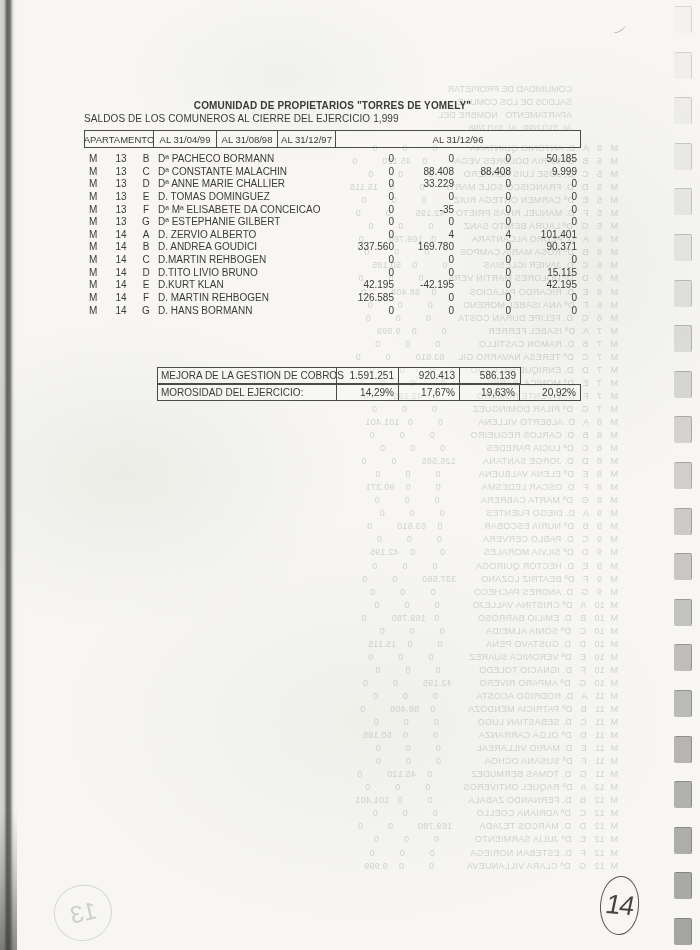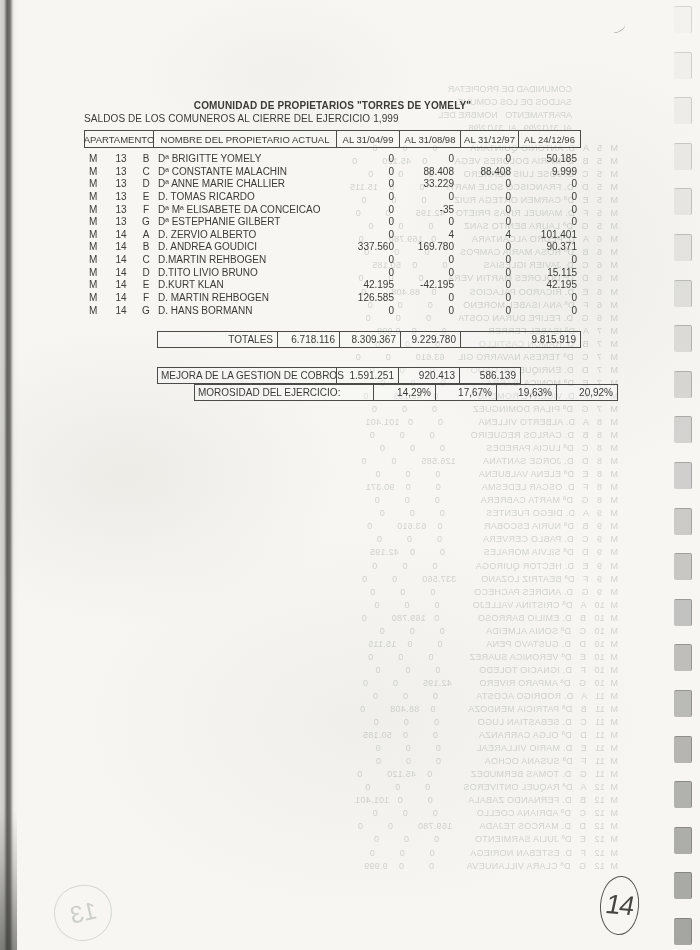--- a/index.html
+++ b/index.html
@@ -61,21 +61,21 @@
   .c-v97{width:58px;padding-right:7px;}
   .c-v96{width:63px;padding-right:4px;}
   .boxrow{position:absolute;display:flex;border:1px solid #4b4b49;box-sizing:border-box;
       font-size:10px;height:17px;align-items:stretch;background:rgba(250,250,247,0.3);}
   .boxrow .bc{display:flex;align-items:center;box-sizing:border-box;border-left:1px solid #4b4b49;white-space:nowrap;}
   .boxrow .bl{border-left:none;}
   .bc.num{justify-content:flex-end;padding-right:4px;}
   .tot-box{left:157px;top:331px;width:424px;}
   .tot-label{flex:1;justify-content:flex-end;padding-right:4px;}
   .mej-box{left:157px;top:367px;width:364px;}
-  .mor-box{left:157px;top:384px;width:424px;margin-left:37px;}
+  .mor-box{left:157px;top:384px;width:424px;}
   .sum-label{width:178px;justify-content:flex-start;padding-left:3px;}
   .w99{width:62px;} .w98{width:61px;} .w97{width:60px;} .w96{flex:1;}
   
   .left-edge{position:absolute;left:0;top:0;bottom:0;width:18px;pointer-events:none;
      background:linear-gradient(to right,
        rgba(140,140,136,0.30) 0px, rgba(120,120,116,0.35) 4px,
        rgba(62,62,58,0.82) 7px, rgba(70,70,66,0.75) 10px,
        rgba(190,190,186,0.30) 13px, rgba(220,220,216,0.12) 15px, rgba(255,255,255,0) 18px);}
   .left-edge-bottom{position:absolute;left:0;bottom:0;width:17px;height:140px;pointer-events:none;
      background:linear-gradient(to top, rgba(52,52,48,0.55), rgba(52,52,48,0.18) 60%, transparent);}
@@ -155,33 +155,32 @@
     </div>
   <div class="ghost13">
     <span>13</span>
   </div>
 
   <div class="t1">COMUNIDAD DE PROPIETARIOS "TORRES DE YOMELY"</div>
   <div class="t2">SALDOS DE LOS COMUNEROS AL CIERRE DEL EJERCICIO 1,999</div>
 
   <div class="header-box">
     <div class="hc apart">APARTAMENTO</div>
-    <div class="hc nombre">NOMBRE DEL PROPIETARIO ACTUAL</div>
     <div class="hc y99">AL 31/04/99</div>
     <div class="hc y98">AL 31/08/98</div>
     <div class="hc y97">AL 31/12/97</div>
-    <div class="hc y96">AL 24/12/96</div>
+    <div class="hc y96">AL 31/12/96</div>
   </div>
 
   <div class="trows">
       <div class="trow">
         <span class="c-m">M</span>
         <span class="c-f">13</span>
         <span class="c-l">B</span>
-        <span class="c-n">Dª BRIGITTE YOMELY</span>
+        <span class="c-n">Dª PACHECO BORMANN</span>
         <span class="c-v c-v99">0</span>
         <span class="c-v c-v98">0</span>
         <span class="c-v c-v97">0</span>
         <span class="c-v c-v96">50.185</span>
       </div>
       <div class="trow">
         <span class="c-m">M</span>
         <span class="c-f">13</span>
         <span class="c-l">C</span>
         <span class="c-n">Dª CONSTANTE MALACHIN</span>
@@ -197,21 +196,21 @@
         <span class="c-n">Dª ANNE MARIE CHALLIER</span>
         <span class="c-v c-v99">0</span>
         <span class="c-v c-v98">33.229</span>
         <span class="c-v c-v97">0</span>
         <span class="c-v c-v96">0</span>
       </div>
       <div class="trow">
         <span class="c-m">M</span>
         <span class="c-f">13</span>
         <span class="c-l">E</span>
-        <span class="c-n">D. TOMAS RICARDO</span>
+        <span class="c-n">D. TOMAS DOMINGUEZ</span>
         <span class="c-v c-v99">0</span>
         <span class="c-v c-v98">0</span>
         <span class="c-v c-v97">0</span>
         <span class="c-v c-v96">0</span>
       </div>
       <div class="trow">
         <span class="c-m">M</span>
         <span class="c-f">13</span>
         <span class="c-l">F</span>
         <span class="c-n">Dª Mª ELISABETE DA CONCEICAO</span>
@@ -295,27 +294,20 @@
         <span class="c-f">14</span>
         <span class="c-l">G</span>
         <span class="c-n">D. HANS BORMANN</span>
         <span class="c-v c-v99">0</span>
         <span class="c-v c-v98">0</span>
         <span class="c-v c-v97">0</span>
         <span class="c-v c-v96">0</span>
       </div>
     </div>
 
-  <div class="boxrow tot-box">
-    <div class="bc bl tot-label">TOTALES</div>
-    <div class="bc num w99">6.718.116</div>
-    <div class="bc num w98">8.309.367</div>
-    <div class="bc num w97">9.229.780</div>
-    <div class="bc num w96">9.815.919</div>
-  </div>
 
   <div class="boxrow mej-box">
     <div class="bc bl sum-label">MEJORA DE LA GESTION DE COBROS</div>
     <div class="bc num w99">1.591.251</div>
     <div class="bc num w98">920.413</div>
     <div class="bc num w96">586.139</div>
   </div>
 
   <div class="boxrow mor-box">
     <div class="bc bl sum-label">MOROSIDAD DEL EJERCICIO:</div>

